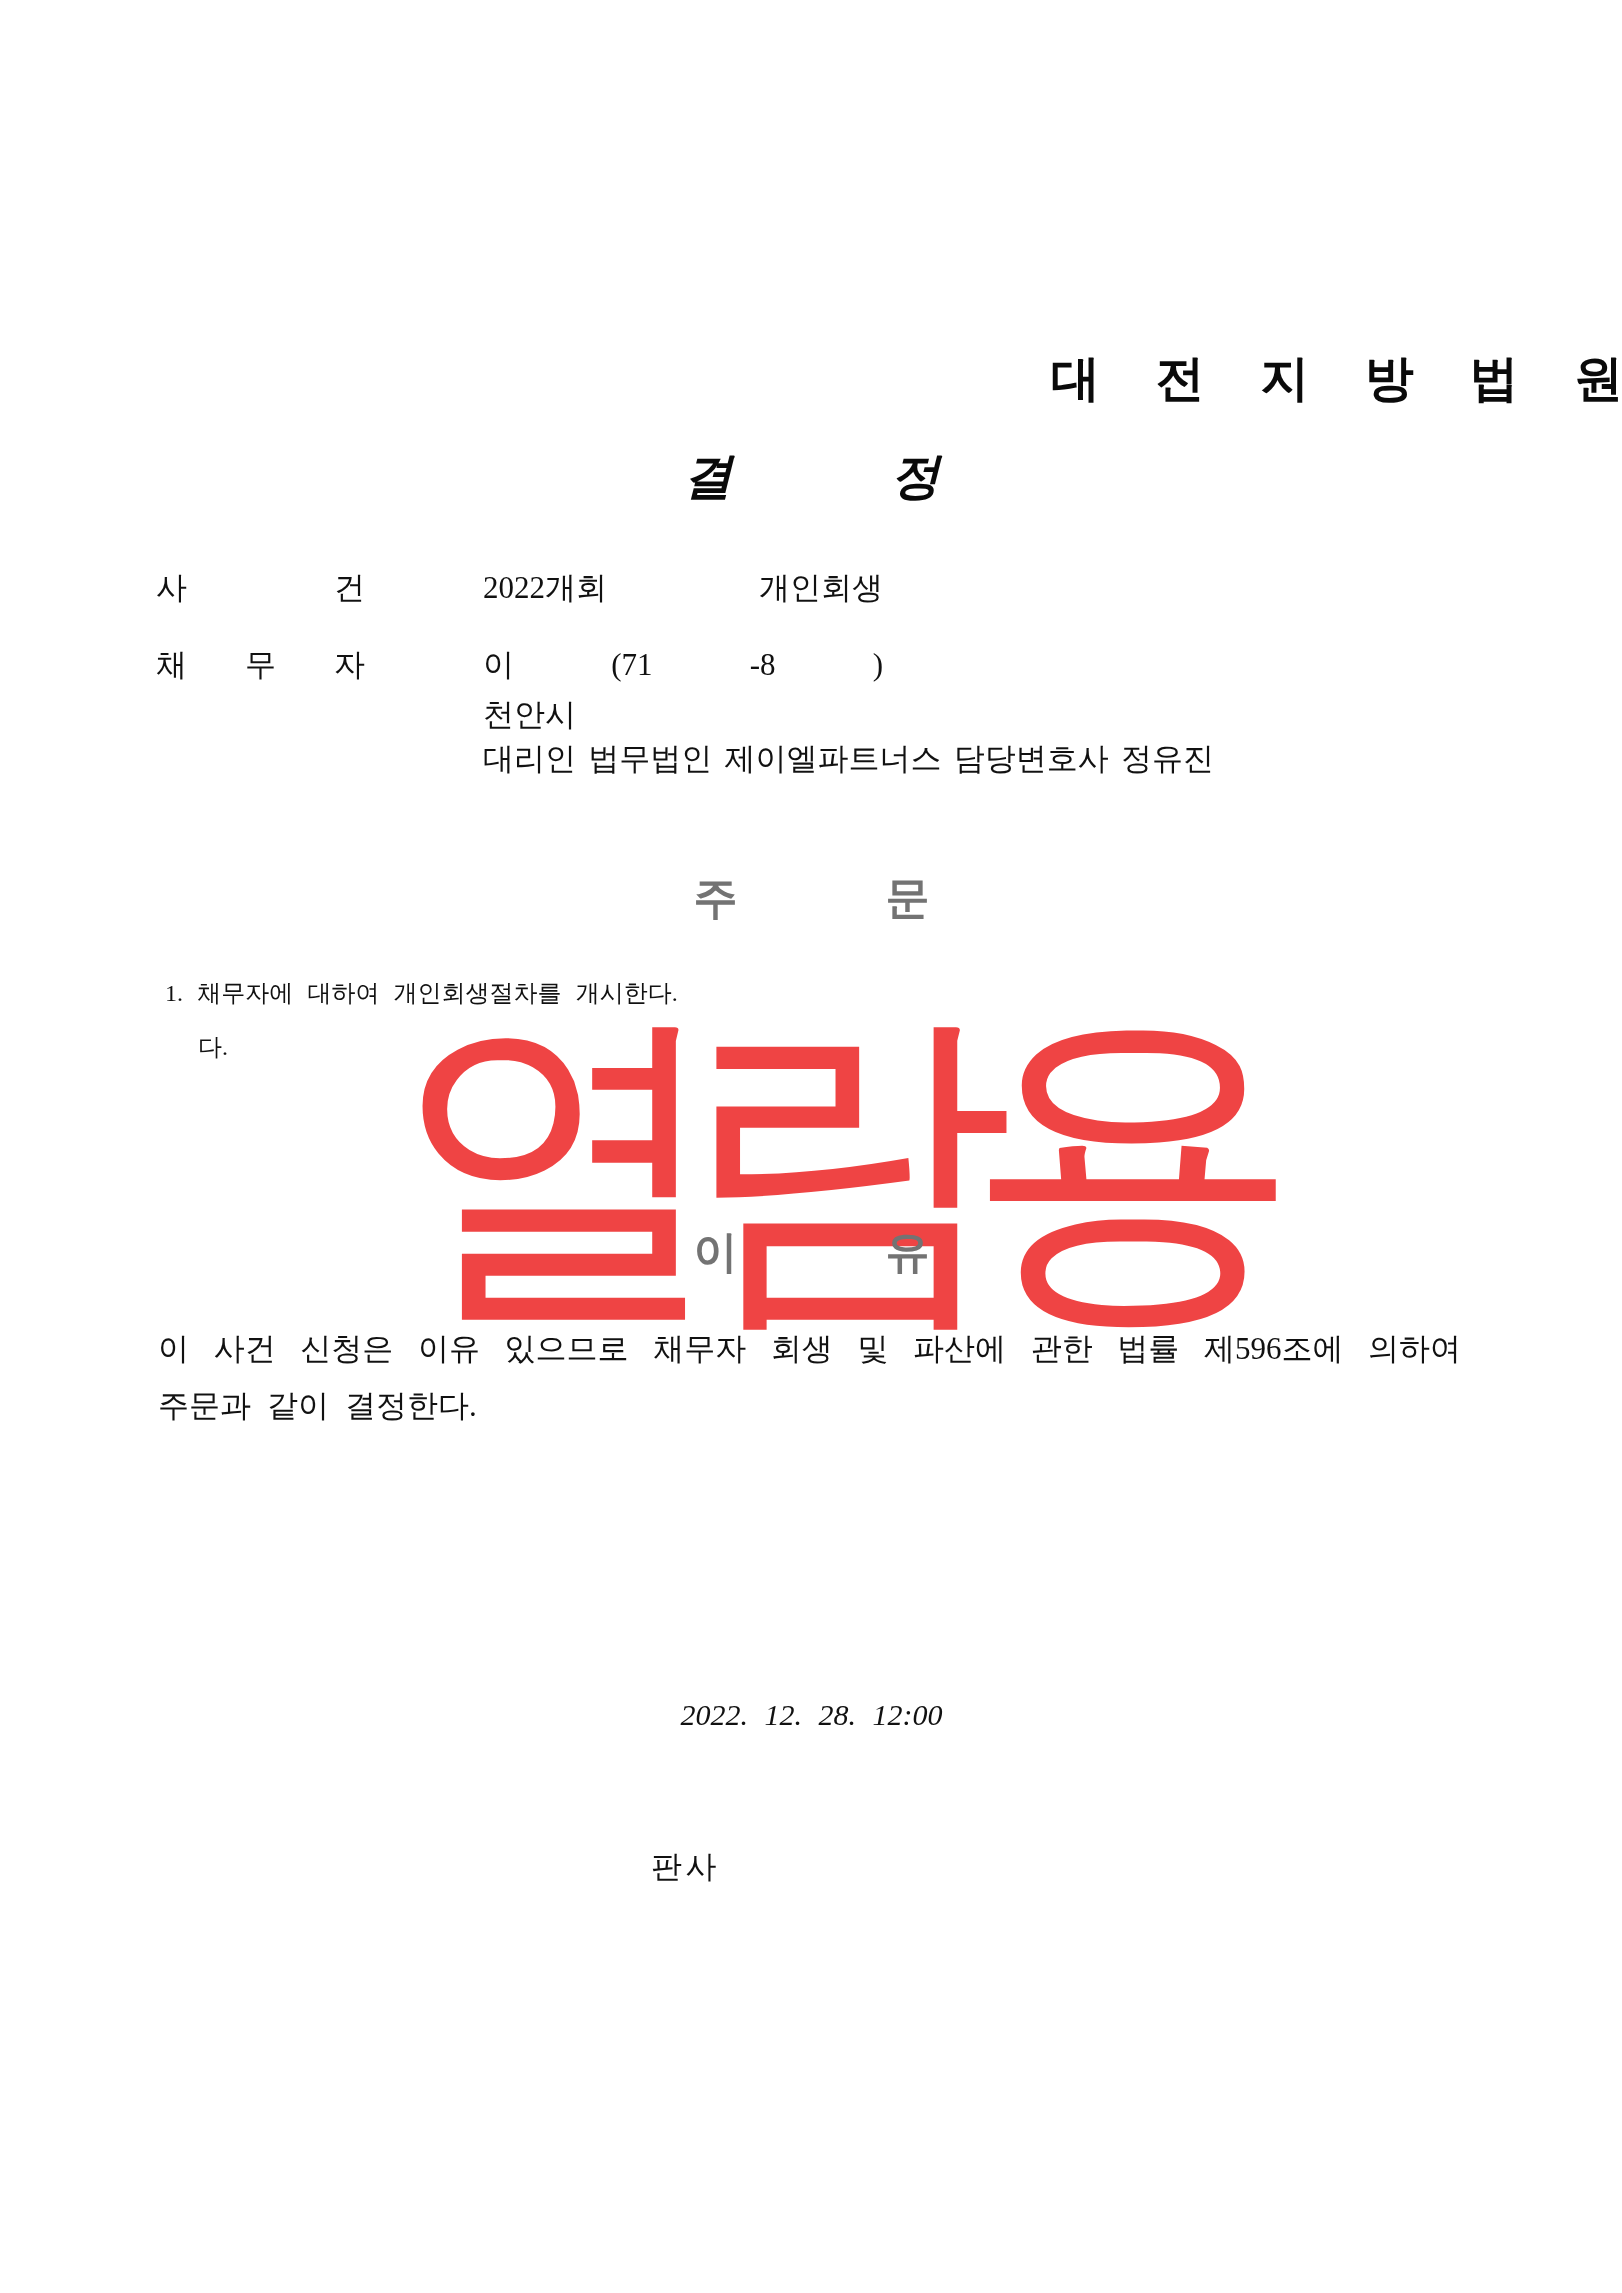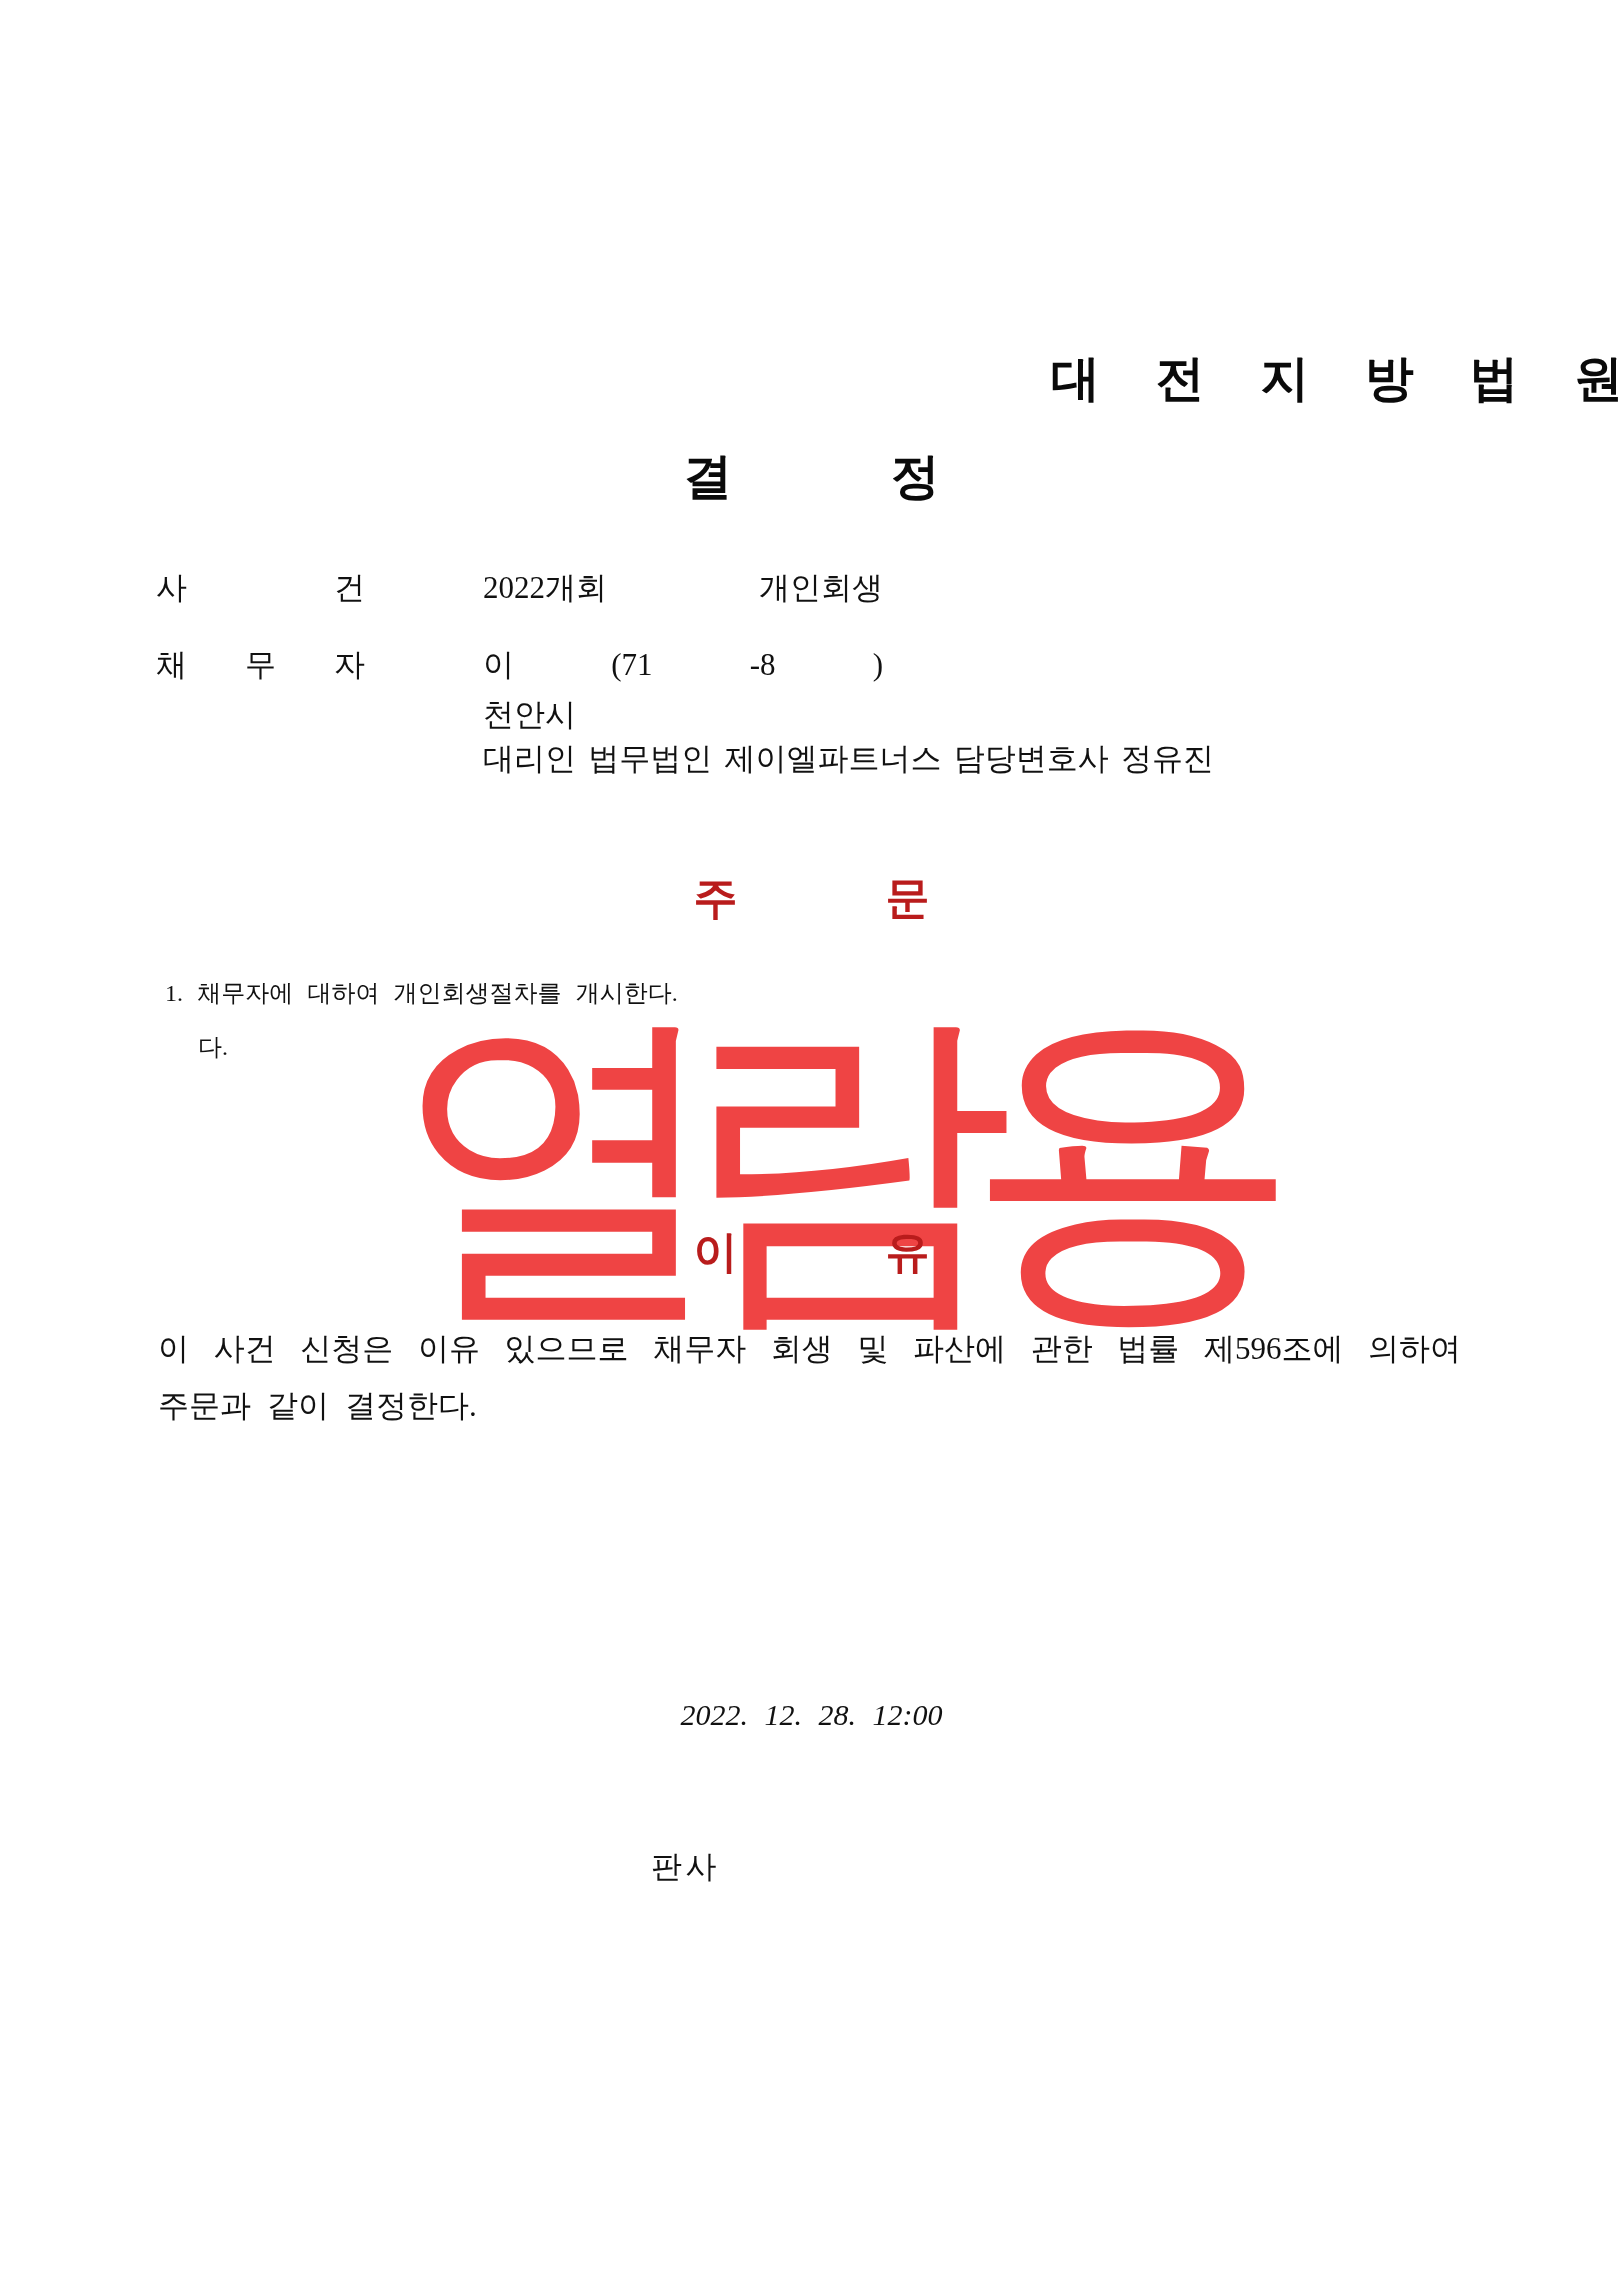--- a/index.html
+++ b/index.html
@@ -41,20 +41,21 @@
   .doc-type{
     position:absolute;
     top:451px;left:0;width:100%;
     text-align:center;
     font-family:"Liberation Sans","DejaVu Sans",sans-serif;
     font-weight:800;
     font-size:49px;
     line-height:1.05;
     word-spacing:145px;
     color:#0a0a0a;
+    font-style:italic;
   }
   .case-row{position:absolute;left:156px;font-size:31px;line-height:1.2;}
   .row-label{
     position:absolute;left:0;top:0;width:209px;
     display:inline-block;
     text-align:justify;
     text-align-last:justify;
     white-space:normal;
   }
   .row-value{position:absolute;left:327px;top:0;white-space:nowrap;}
@@ -66,21 +67,21 @@
   }
   .row-value.spaced{word-spacing:4.5px;}
   .section-heading{
     position:absolute;left:0;width:100%;
     text-align:center;
     font-family:"Liberation Sans","DejaVu Sans",sans-serif;
     font-weight:800;
     font-size:44px;
     line-height:1.05;
     word-spacing:136px;
-    color:#b91c1c;
+    color:#737373;
   }
   .order-list{
     position:absolute;
     left:165px;top:966px;width:1303px;
     font-size:24px;
     line-height:54px;
     word-spacing:8.2px;
   }
   .order-line.just{
     text-align:justify;

